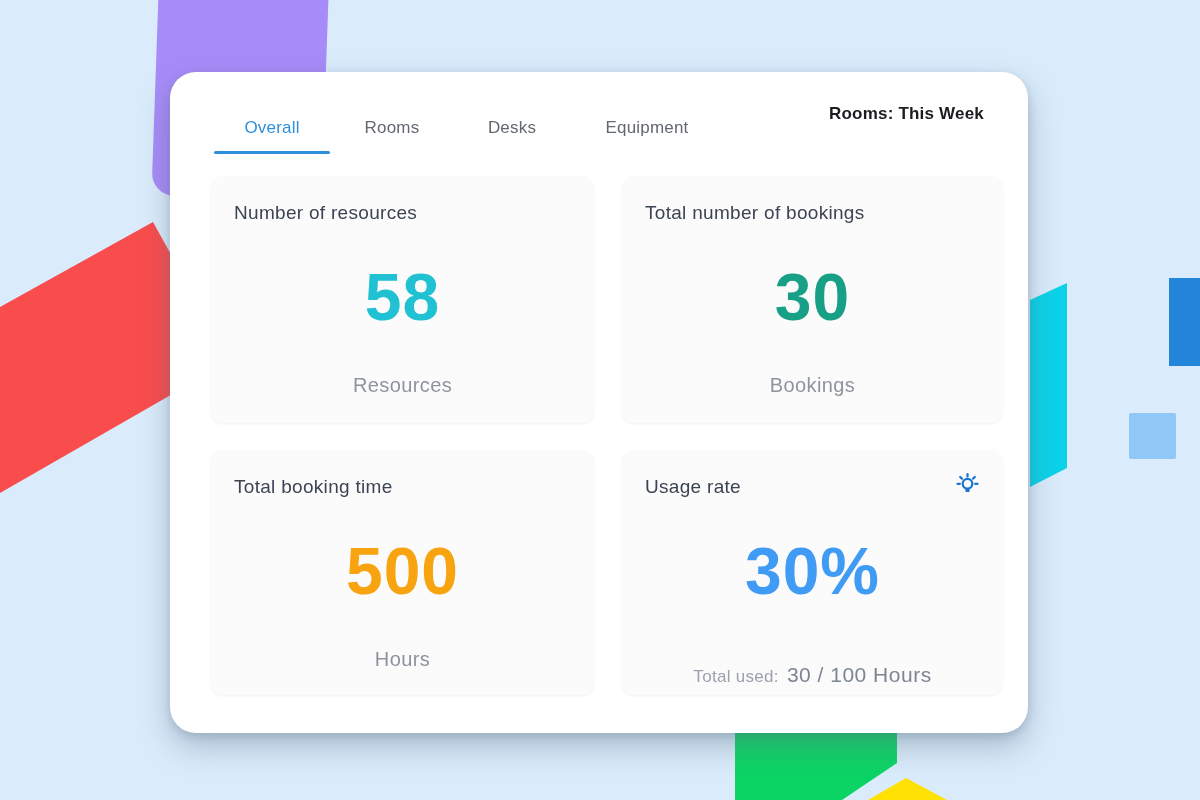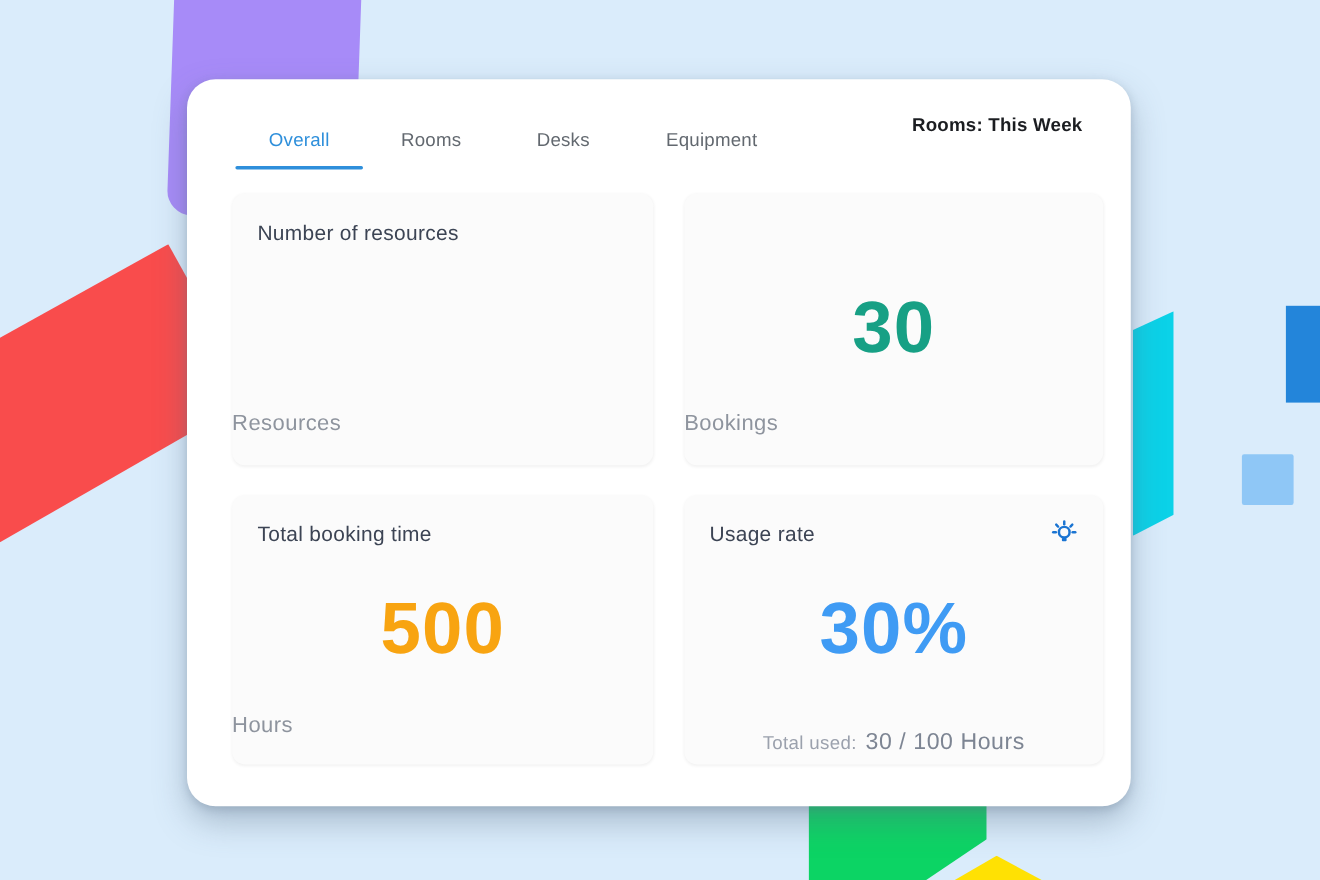--- a/index.html
+++ b/index.html
@@ -67,21 +67,21 @@
     position: absolute; left: 23px; top: 26px;
     font-size: 19px; font-weight: 500; letter-spacing: 0.3px;
   }
   .card-value {
     position: absolute; left: 0; right: 0; top: 88px;
     text-align: center; font-size: 66px; font-weight: 700;
     line-height: 1; letter-spacing: 1px;
   }
   .card-unit {
     position: absolute; left: 0; right: 0; top: 198px;
-    font-size: 20px; font-weight: 500; letter-spacing: 0.4px;
+    text-align: center; font-size: 20px; font-weight: 500; letter-spacing: 0.4px;
   }
   .card-caption {
     position: absolute; left: 0; right: 0; top: 194px;
     display: flex; justify-content: center; align-items: baseline; gap: 8px;
   }
   .caption-label { font-size: 17px; font-weight: 500; color: #9ba1ad; letter-spacing: 0.3px; }
   .caption-value { font-size: 21px; font-weight: 500; color: #7d8593; letter-spacing: 0.5px; margin-top: 19px; }
 
   .bulb { position: absolute; top: 22px; right: 22px; width: 27px; height: 27px; cursor: pointer; }
   .bulb svg { width: 100%; height: 100%; }
@@ -113,24 +113,26 @@
       <span>Equipment</span>
     </div>
   </div>
 
   <div class="period">Rooms: This Week</div>
 
   <div class="cards">
 
     <div class="card" style="background: rgb(251, 251, 251);">
       <div class="card-title" style="color: rgb(60, 68, 84);">Number of resources</div>
+      <div class="card-value" style="color: rgb(31, 193, 211);">58</div>
       <div class="card-unit" style="color: rgb(142, 148, 158);">Resources</div>
     </div>
 
     <div class="card" style="background: rgb(251, 251, 251);">
+      <div class="card-title" style="color: rgb(60, 68, 84);">Total number of bookings</div>
       <div class="card-value" style="color: rgb(23, 160, 133);">30</div>
       <div class="card-unit" style="color: rgb(142, 148, 158);">Bookings</div>
     </div>
 
     <div class="card" style="background: rgb(251, 251, 251);">
       <div class="card-title" style="color: rgb(60, 68, 84);">Total booking time</div>
       <div class="card-value" style="color: rgb(248, 164, 17);">500</div>
       <div class="card-unit" style="color: rgb(142, 148, 158);">Hours</div>
     </div>
 

